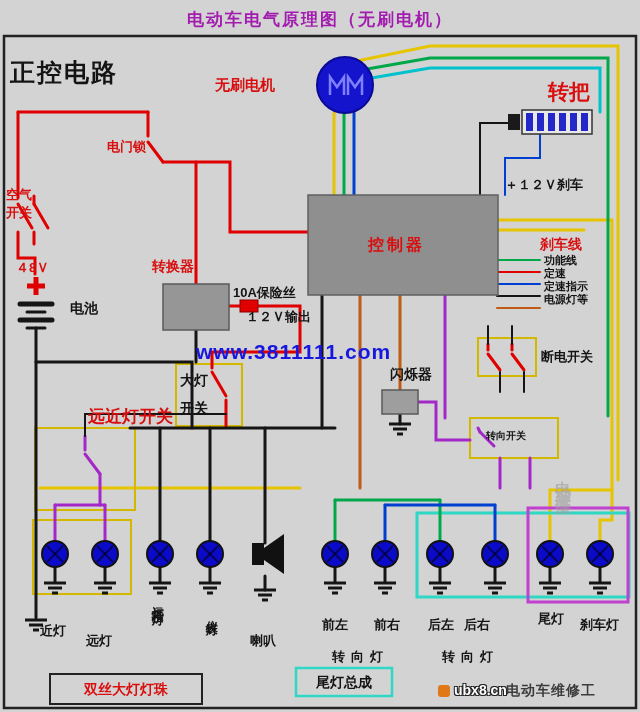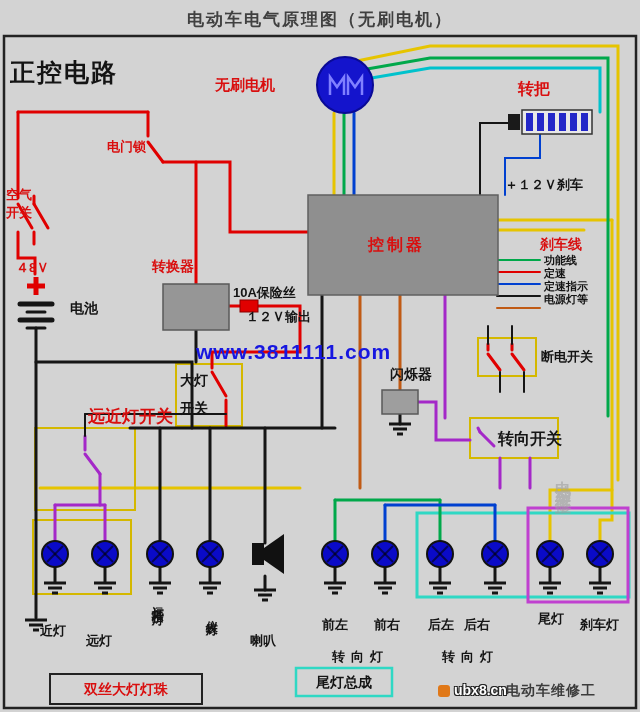--- a/index.html
+++ b/index.html
@@ -9,21 +9,21 @@
   }
   svg{position:absolute;left:0;top:0;}
   .lbl{
     position:absolute;font-weight:bold;font-size:13px;color:#141414;
     white-space:nowrap;line-height:1.15;
   }
   .red{color:#d90f0f;}
   .big{font-size:25px;letter-spacing:2px;}
   .title{
     position:absolute;left:0;top:8px;width:100%;text-align:center;
-    color:#404040;font-size:17px;font-weight:bold;letter-spacing:2px;
+    color:#a21caf;font-size:17px;font-weight:bold;letter-spacing:2px;
   }
   .vert{writing-mode:vertical-rl;text-orientation:upright;letter-spacing:2px;font-size:12px;}
   .watermark{
     color:#1717e0;font-size:21px;letter-spacing:1px;
   }
   .boxtext{text-align:center;}
   .site{
     color:#fff;font-size:14px;
     text-shadow:-1px -1px 0 #222,1px -1px 0 #222,-1px 1px 0 #222,1px 1px 0 #222;
   }
@@ -231,42 +231,42 @@
         <use href="#gnd" x="495" y="583"></use>
       <use href="#gnd" x="550" y="583"></use>
         <use href="#gnd" x="600" y="583"></use>
     </g>
   </svg>
 
   <div class="title">电动车电气原理图（无刷电机）</div>
   <div class="lbl big" style="left:10px;top:58px;">正控电路</div>
 
   <div class="lbl red" style="left:215px;top:76px;font-size:15px;">无刷电机</div>
-  <div class="lbl red" style="left:518px;top:80px;font-size:16px;">转把</div>
+  <div class="lbl red" style="left:548px;top:80px;font-size:21px;">转把</div>
   <div class="lbl red" style="left:107px;top:140px;">电门锁</div>
   <div class="lbl red" style="left:6px;top:188px;">空气</div>
   <div class="lbl red" style="left:6px;top:206px;">开关</div>
   <div class="lbl red" style="left:16px;top:246px;margin-top:15px;">４8Ｖ</div>
   <div class="lbl" style="left:70px;top:300px;font-size:14px;">电池</div>
   <div class="lbl red" style="left:152px;top:258px;font-size:14px;">转换器</div>
   <div class="lbl" style="left:233px;top:286px;">10A保险丝</div>
   <div class="lbl" style="left:246px;top:310px;">１２Ｖ输出</div>
   <div class="lbl red" style="left:368px;top:236px;font-size:16px;letter-spacing:3px;">控制器</div>
   <div class="lbl" style="left:505px;top:178px;">＋１２Ｖ刹车</div>
   <div class="lbl red" style="left:540px;top:236px;font-size:14px;">刹车线</div>
   <div class="lbl" style="left:544px;top:254px;font-size:11px;">功能线</div>
   <div class="lbl" style="left:544px;top:267px;font-size:11px;">定速</div>
   <div class="lbl" style="left:544px;top:280px;font-size:11px;">定速指示</div>
   <div class="lbl" style="left:544px;top:293px;font-size:11px;">电源灯等</div>
   <div class="lbl" style="left:541px;top:350px;">断电开关</div>
   <div class="lbl" style="left:180px;top:372px;font-size:14px;">大灯</div>
   <div class="lbl" style="left:180px;top:400px;font-size:14px;">开关</div>
   <div class="lbl red" style="left:88px;top:407px;font-size:17px;">远近灯开关</div>
   <div class="lbl" style="left:390px;top:366px;font-size:14px;">闪烁器</div>
-  <div class="lbl" style="left:498px;top:430px;font-size:16px;">转向开关</div>
+  <div class="lbl" style="left:486px;top:430px;font-size:10px;">转向开关</div>
 
   <div class="lbl watermark" style="left:196px;top:340px;">www.3811111.com</div>
 
   <div class="lbl" style="left:40px;top:624px;">近灯</div>
   <div class="lbl" style="left:86px;top:634px;">远灯</div>
   <div class="lbl vert" style="left:150px;top:596px;">远灯指示灯</div>
   <div class="lbl vert" style="left:204px;top:610px;">仪表灯</div>
   <div class="lbl" style="left:250px;top:634px;">喇叭</div>
   <div class="lbl" style="left:322px;top:618px;">前左</div>
   <div class="lbl" style="left:374px;top:618px;">前右</div>

